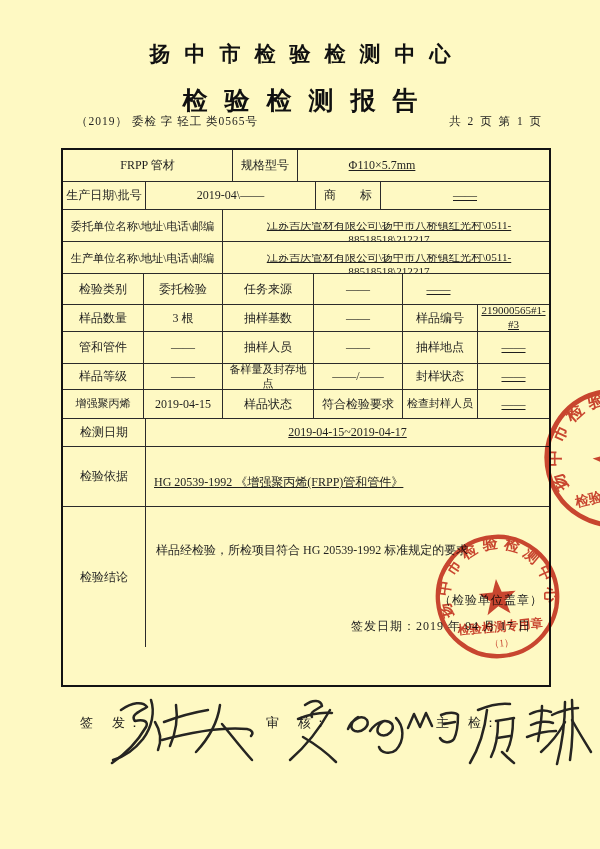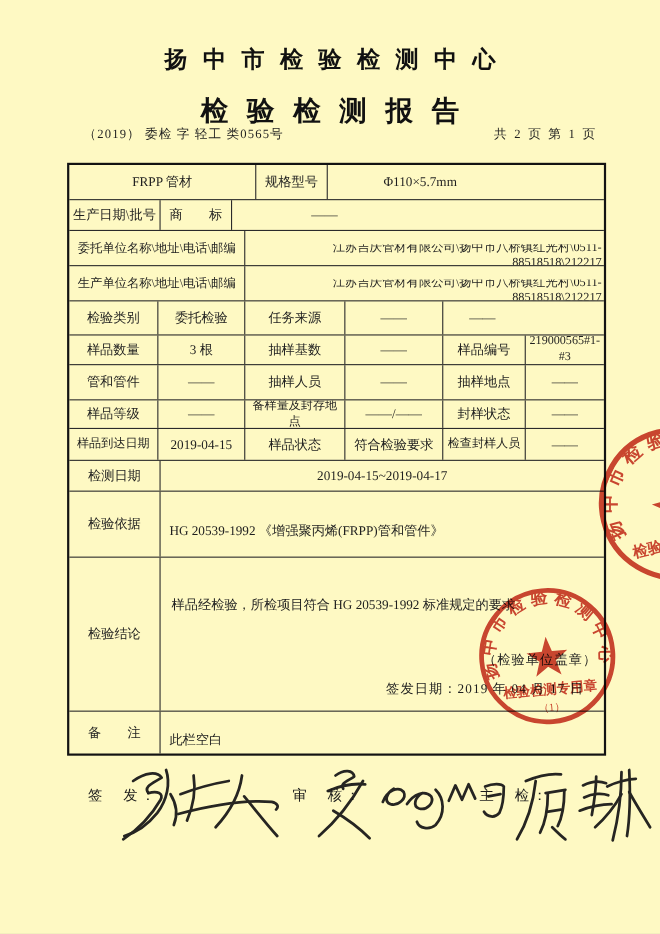--- a/index.html
+++ b/index.html
@@ -25,22 +25,22 @@
     border:2.6px solid #131313;box-sizing:content-box;
   }
   .trow{display:flex;border-bottom:1.4px solid #2b2b2b;box-sizing:border-box;}
   .trow:last-child{border-bottom:none;}
   .cell{
     box-sizing:border-box;border-right:1.4px solid #2b2b2b;
     display:flex;align-items:center;justify-content:center;
     font-size:12px;text-align:center;overflow:hidden;line-height:1.25;
     padding:1px 2px;
   }
-  .cell:last-child{border-right:none;}
-  .cell.left{justify-content:flex-start;text-align:right;padding-left:8px;margin-top:12px;}
+  .cell:last-child{border-right:none;text-decoration:underline;}
+  .cell.left{justify-content:flex-start;text-align:center;padding-left:8px;margin-top:12px;}
   .cell.tight{font-size:11.2px;}
   .cell.small{font-size:11px;}
   .concl-cell{position:relative;display:block;}
   .concl-text{position:absolute;left:10px;top:36px;font-size:12px;}
   .seal-hint{position:absolute;right:6px;top:86px;font-size:12px;letter-spacing:1px;}
   .issue-date{position:absolute;right:18px;top:112px;font-size:12px;letter-spacing:1px;}
 
   .stamp{position:absolute;mix-blend-mode:multiply;opacity:.92;}
   .stamp-a{left:429px;top:528px;width:137px;height:137px;}
   .stamp-b{left:537px;top:381px;width:154px;height:154px;}
@@ -61,20 +61,21 @@
   <div class="info-table">
 
     <div class="trow" style="height:32px">
       <div class="cell" style="width:170px">FRPP 管材</div>
       <div class="cell" style="width:65px">规格型号</div>
       <div class="cell" style="width:168px">Φ110×5.7mm</div>
     </div>
 
     <div class="trow" style="height:28px">
       <div class="cell" style="width:83px">生产日期\批号</div>
+      <div class="cell" style="width:170px">2019-04\——</div>
       <div class="cell" style="width:65px">商　　标</div>
       <div class="cell" style="width:168px">——</div>
     </div>
 
     <div class="trow" style="height:32px">
       <div class="cell tight" style="width:160px">委托单位名称\地址\电话\邮编</div>
       <div class="cell tight left" style="width:326px">江苏吉庆管材有限公司\扬中市八桥镇红光村\0511-88518518\212217</div>
     </div>
 
     <div class="trow" style="height:32px">
@@ -111,21 +112,21 @@
     <div class="trow" style="height:26px">
       <div class="cell" style="width:81px">样品等级</div>
       <div class="cell" style="width:79px">——</div>
       <div class="cell small" style="width:91px">备样量及封存地点</div>
       <div class="cell" style="width:89px">——/——</div>
       <div class="cell" style="width:75px">封样状态</div>
       <div class="cell" style="width:71px">——</div>
     </div>
 
     <div class="trow" style="height:29px">
-      <div class="cell small" style="width:81px">样品到达日期</div>
+      <div class="cell small" style="width:81px">增强聚丙烯</div>
       <div class="cell" style="width:79px">2019-04-15</div>
       <div class="cell" style="width:91px">样品状态</div>
       <div class="cell" style="width:89px">符合检验要求</div>
       <div class="cell small" style="width:75px">检查封样人员</div>
       <div class="cell" style="width:71px">——</div>
     </div>
 
     <div class="trow" style="height:28px">
       <div class="cell" style="width:83px">检测日期</div>
       <div class="cell" style="width:403px">2019-04-15~2019-04-17</div>
@@ -138,24 +139,20 @@
 
     <div class="trow" style="height:140px">
       <div class="cell" style="width:83px">检验结论</div>
       <div class="cell concl-cell" style="width:403px">
         <div class="concl-text">样品经检验，所检项目符合 HG 20539-1992 标准规定的要求</div>
         <div class="seal-hint">（检验单位盖章）</div>
         <div class="issue-date">签发日期：2019 年 04 月 17 日</div>
       </div>
     </div>
 
-    <div class="trow" style="height:38px">
-      <div class="cell" style="width:83px">备　　注</div>
-      <div class="cell left" style="width:403px">此栏空白</div>
-    </div>
 
   </div>
 
   <svg class="stamp stamp-a" viewBox="0 0 140 140">
     <g transform="rotate(-5 70 70)" fill="none">
       <circle cx="70" cy="70" r="61" stroke="#c5372c" stroke-width="4.4"></circle>
       <path id="arcA" d="M 24 88 A 49.4 49.4 0 1 1 116 88" fill="none"></path>
       <text font-size="15.5" fill="#c5372c" font-weight="bold">
         <textPath href="#arcA" startOffset="2" textLength="182" lengthAdjust="spacing">扬中市检验检测中心</textPath>
       </text>

